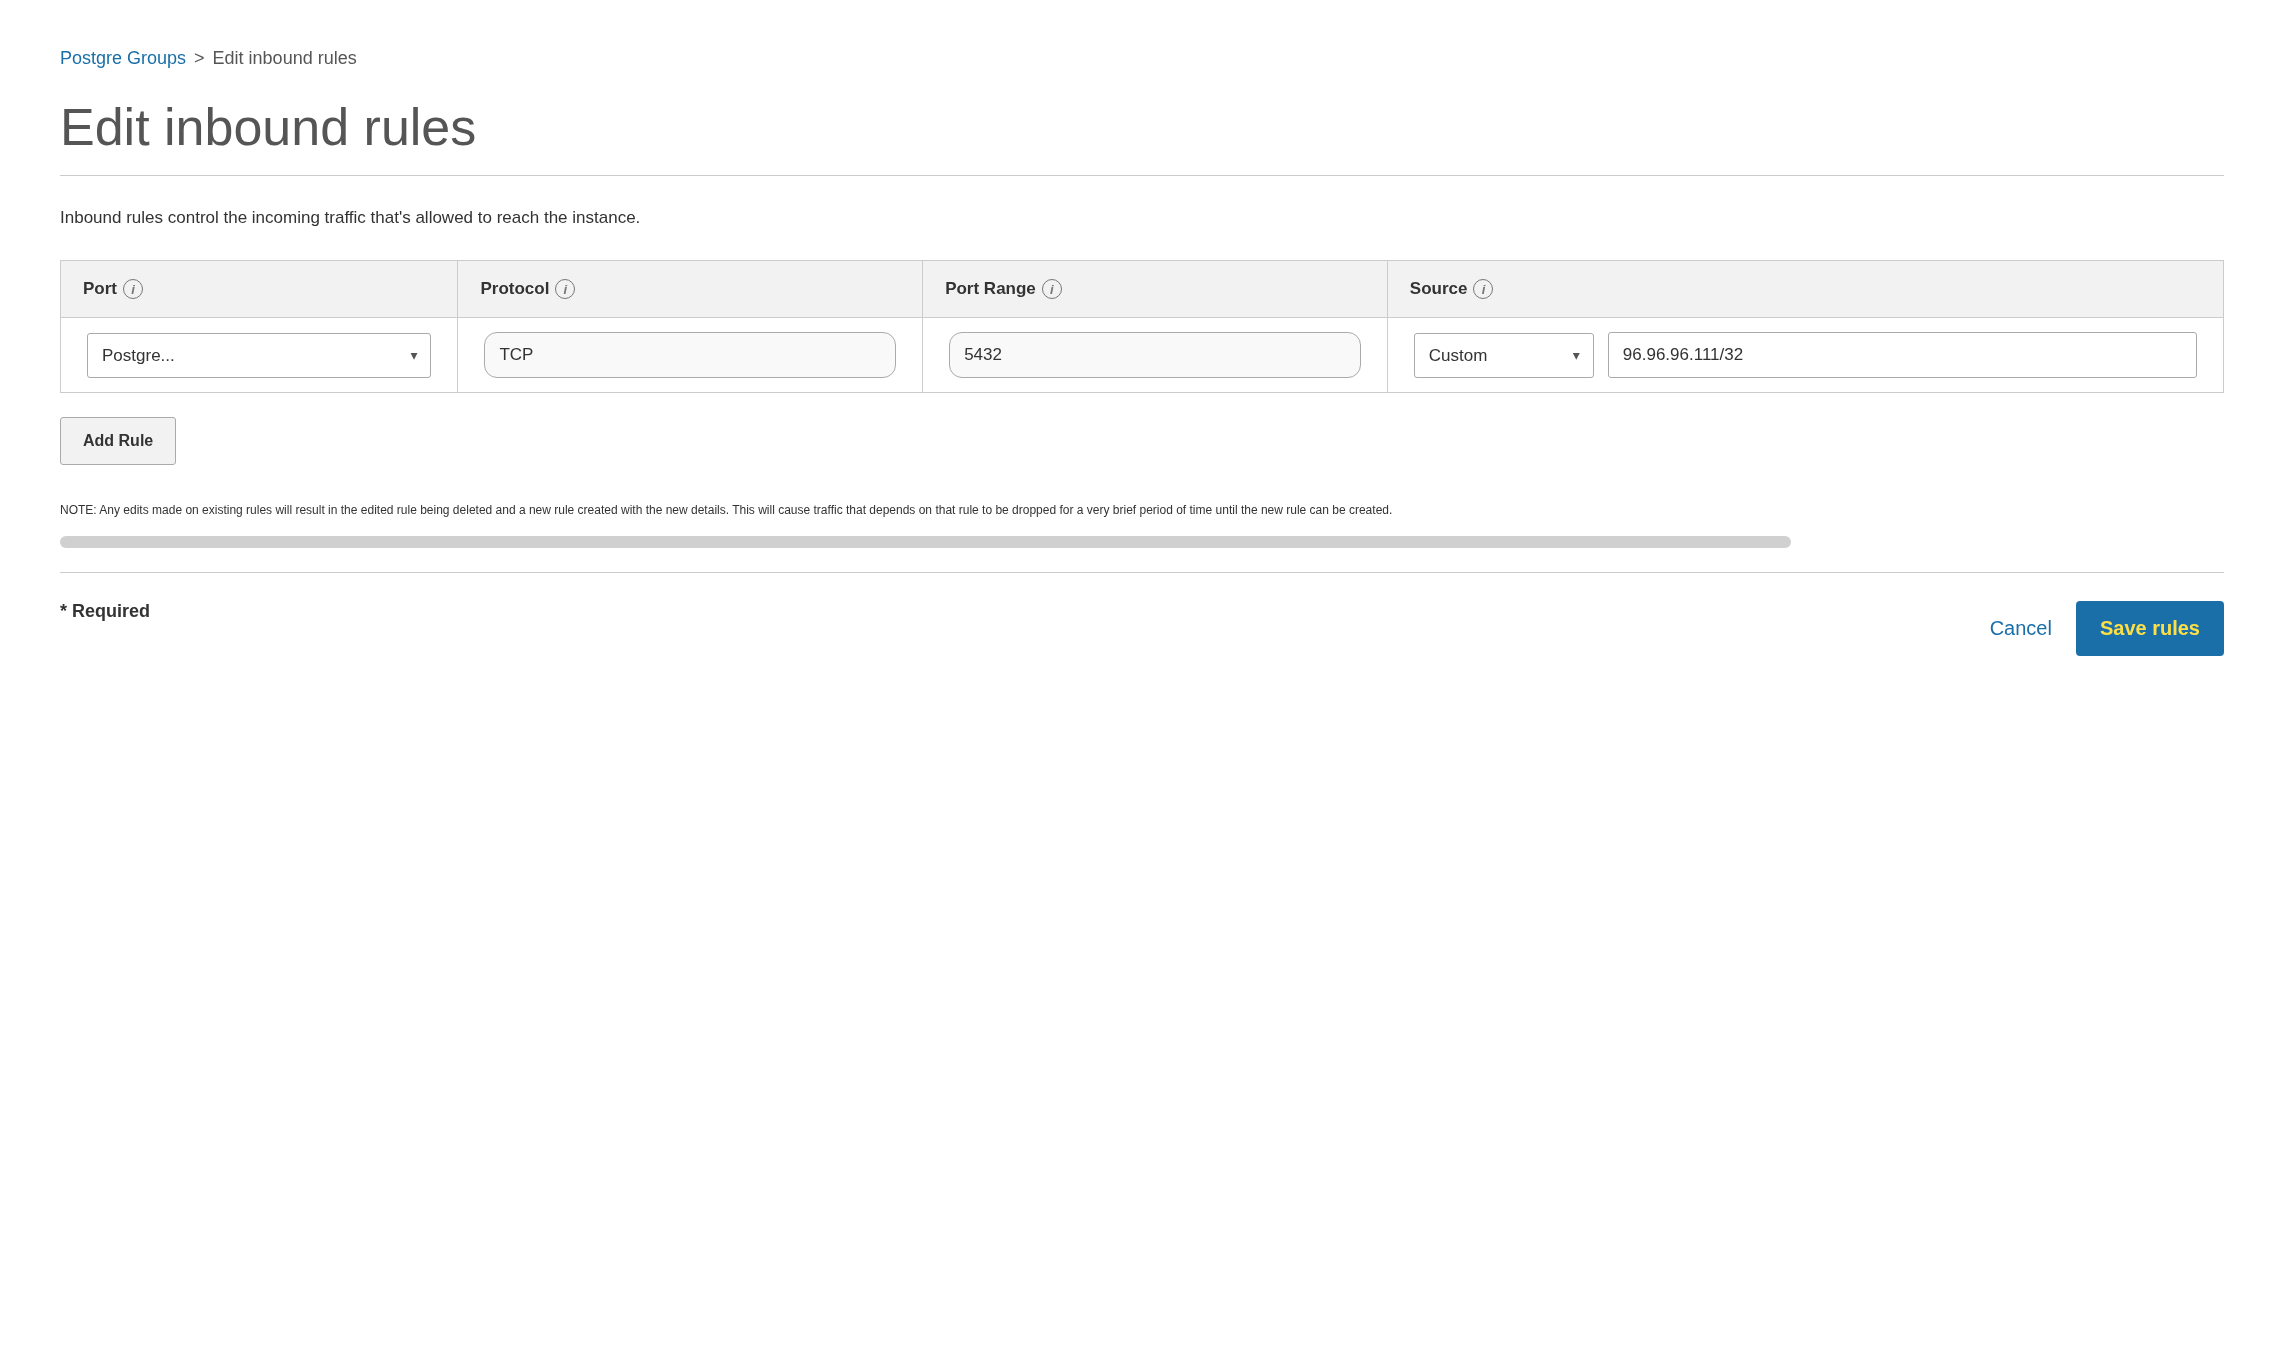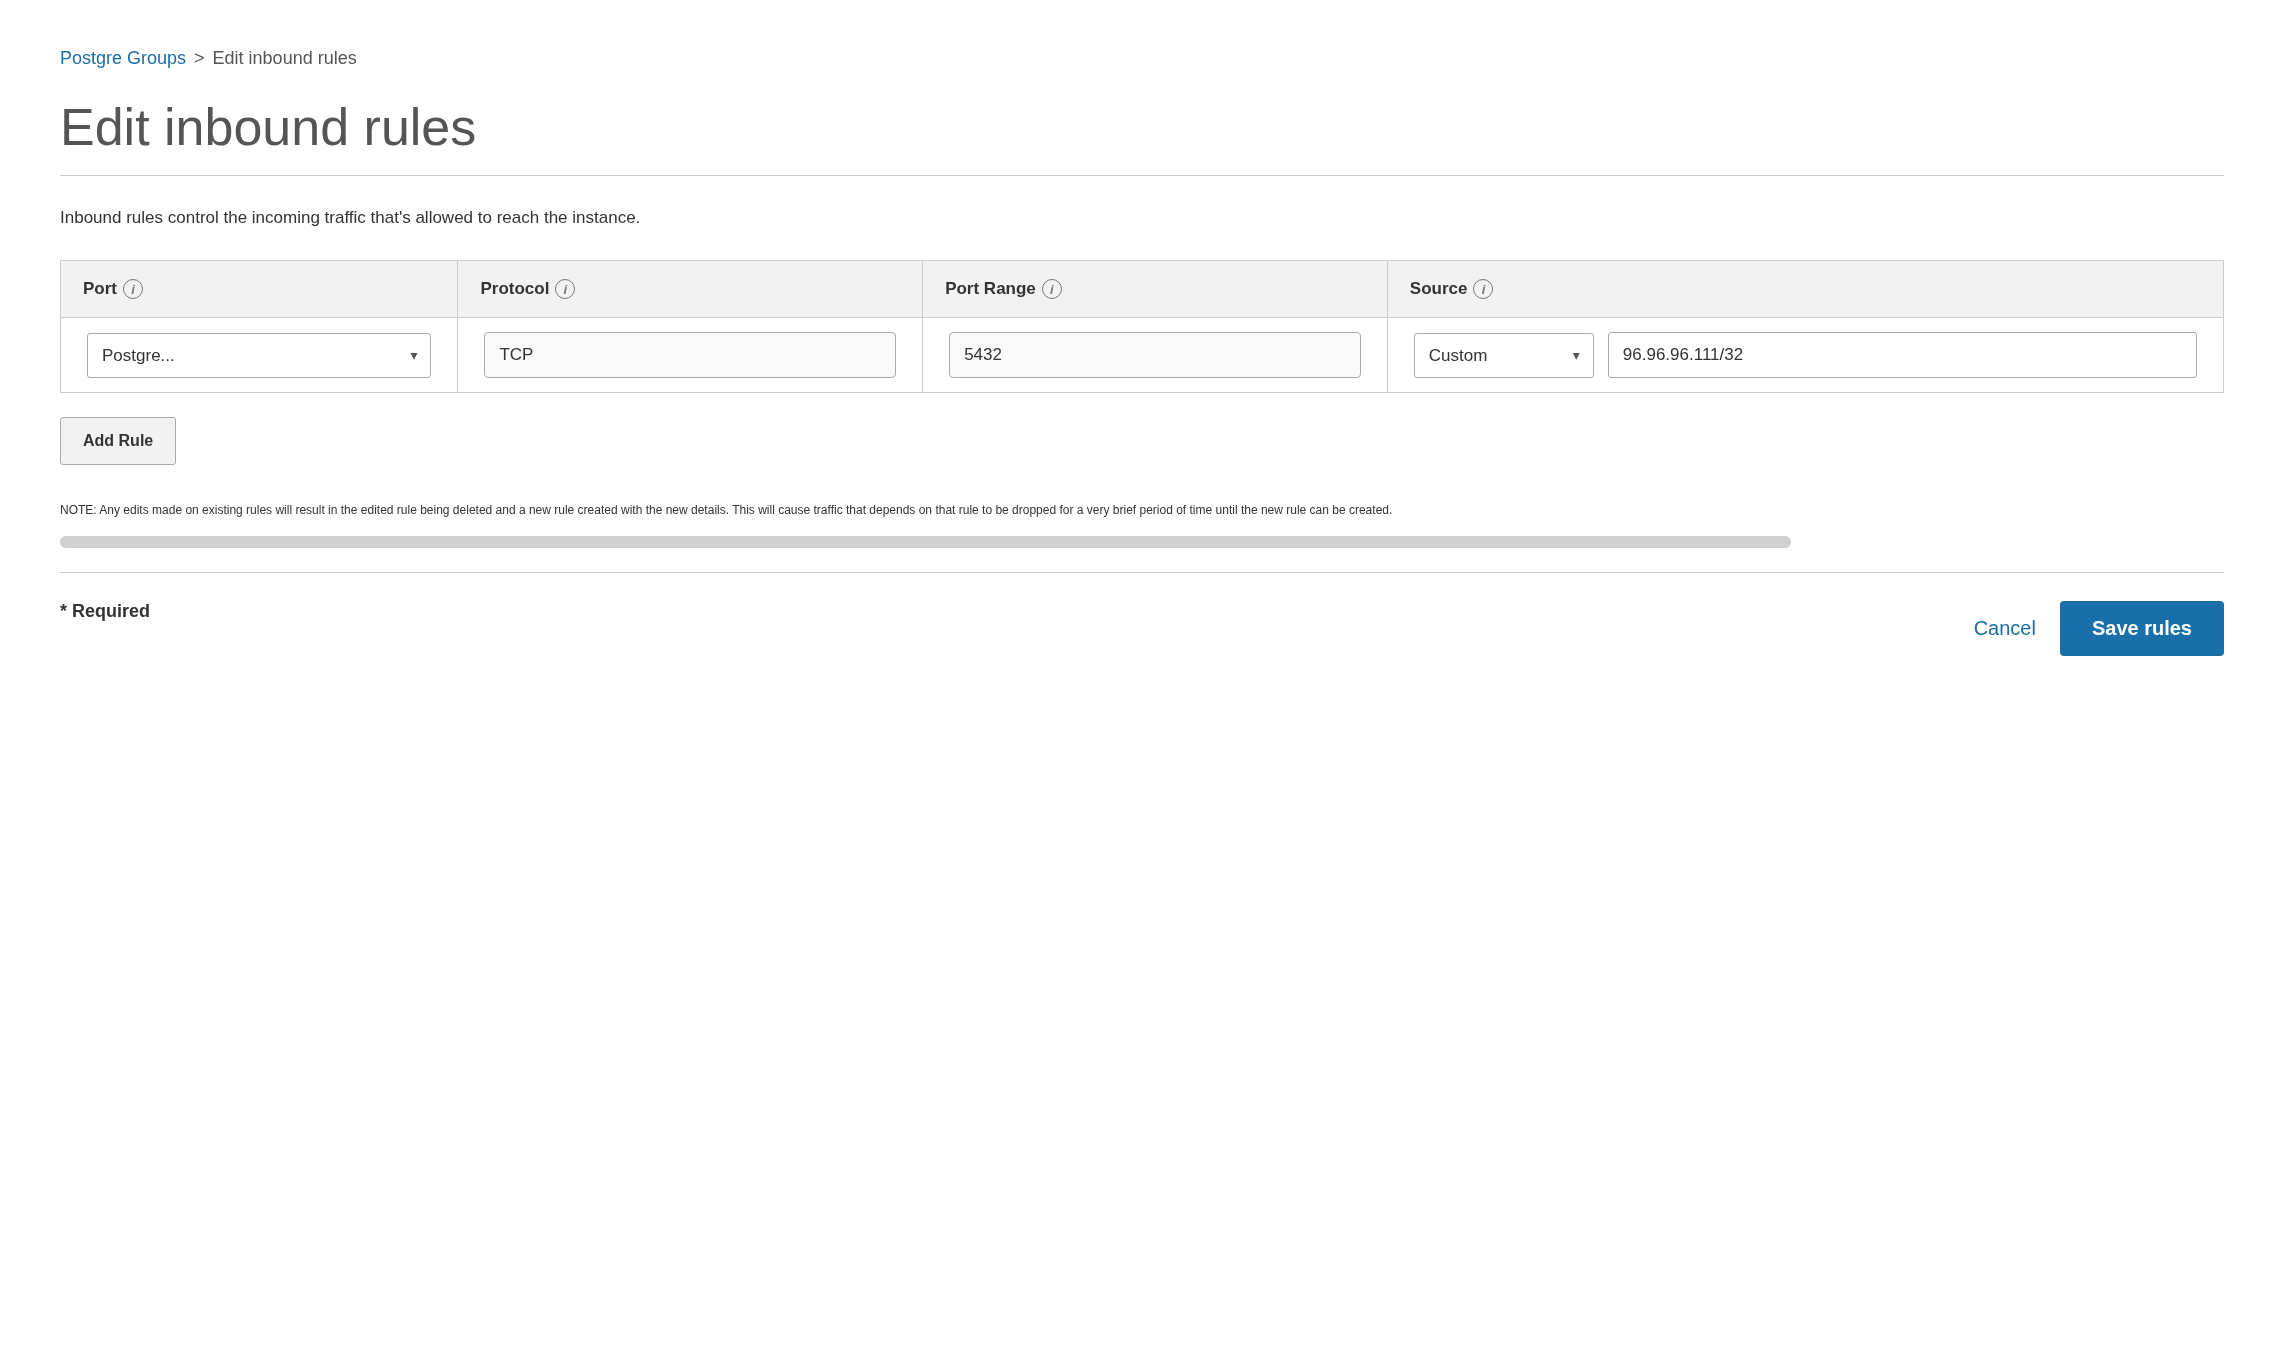--- a/index.html
+++ b/index.html
@@ -164,21 +164,21 @@
     .source-cell {
       display: flex;
       align-items: center;
       gap: 14px;
     }
 
     .readonly-input {
       padding: 12px 14px;
       font-size: 17px;
       border: 1px solid #aaaaaa;
-      border-radius: 4px;
+      border-radius: 13px;
       background: #f9f9f9;
       color: #333333;
       width: 100%;
       outline: none;
     }
 
     .ip-input {
       padding: 12px 14px;
       font-size: 17px;
       border: 1px solid #aaaaaa;
@@ -245,24 +245,24 @@
     .cancel-btn {
       font-size: 20px;
       color: #1a6fa8;
       background: none;
       border: none;
       cursor: pointer;
       text-decoration: none;
     }
 
     .save-btn {
-      padding: 16px 32px;
+      padding: 16px 24px;
       font-size: 20px;
       font-weight: 700;
-      color: #ffffff;
+      color: #fde047;
       background: #1a6fa8;
       border: none;
       border-radius: 4px;
       cursor: pointer;
     }
 
     .th-content {
       display: flex;
       align-items: center;
     }

